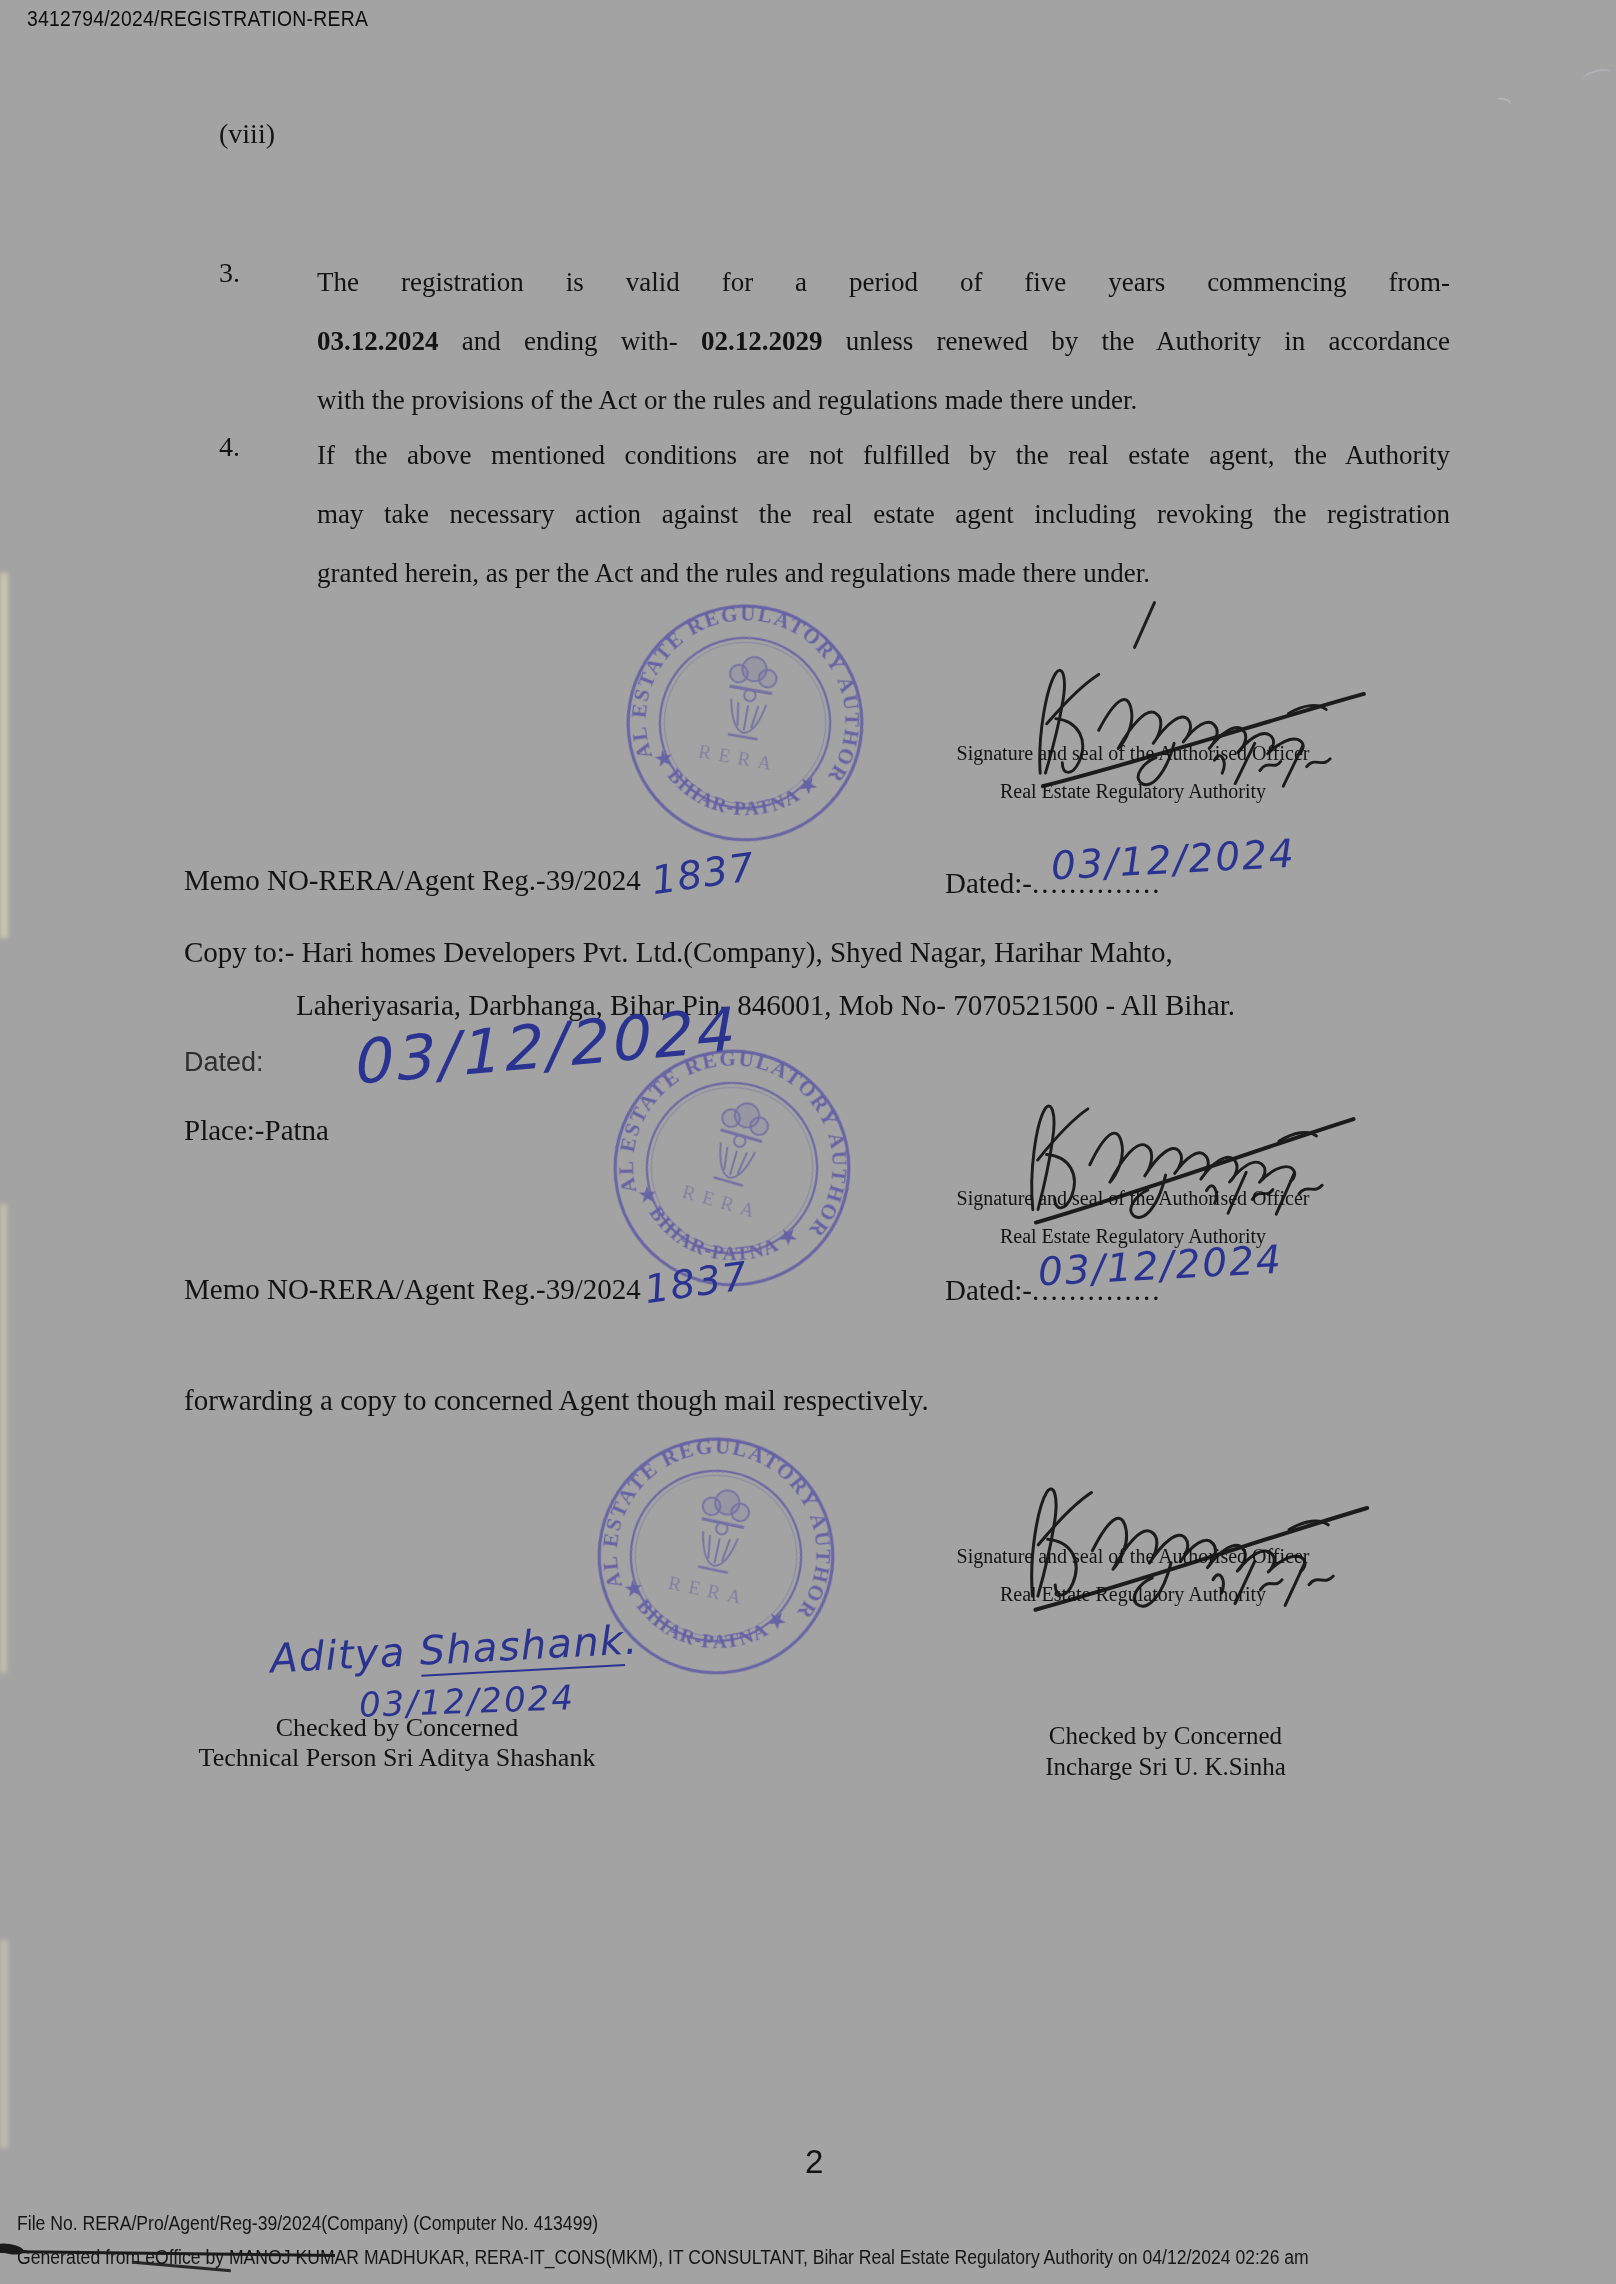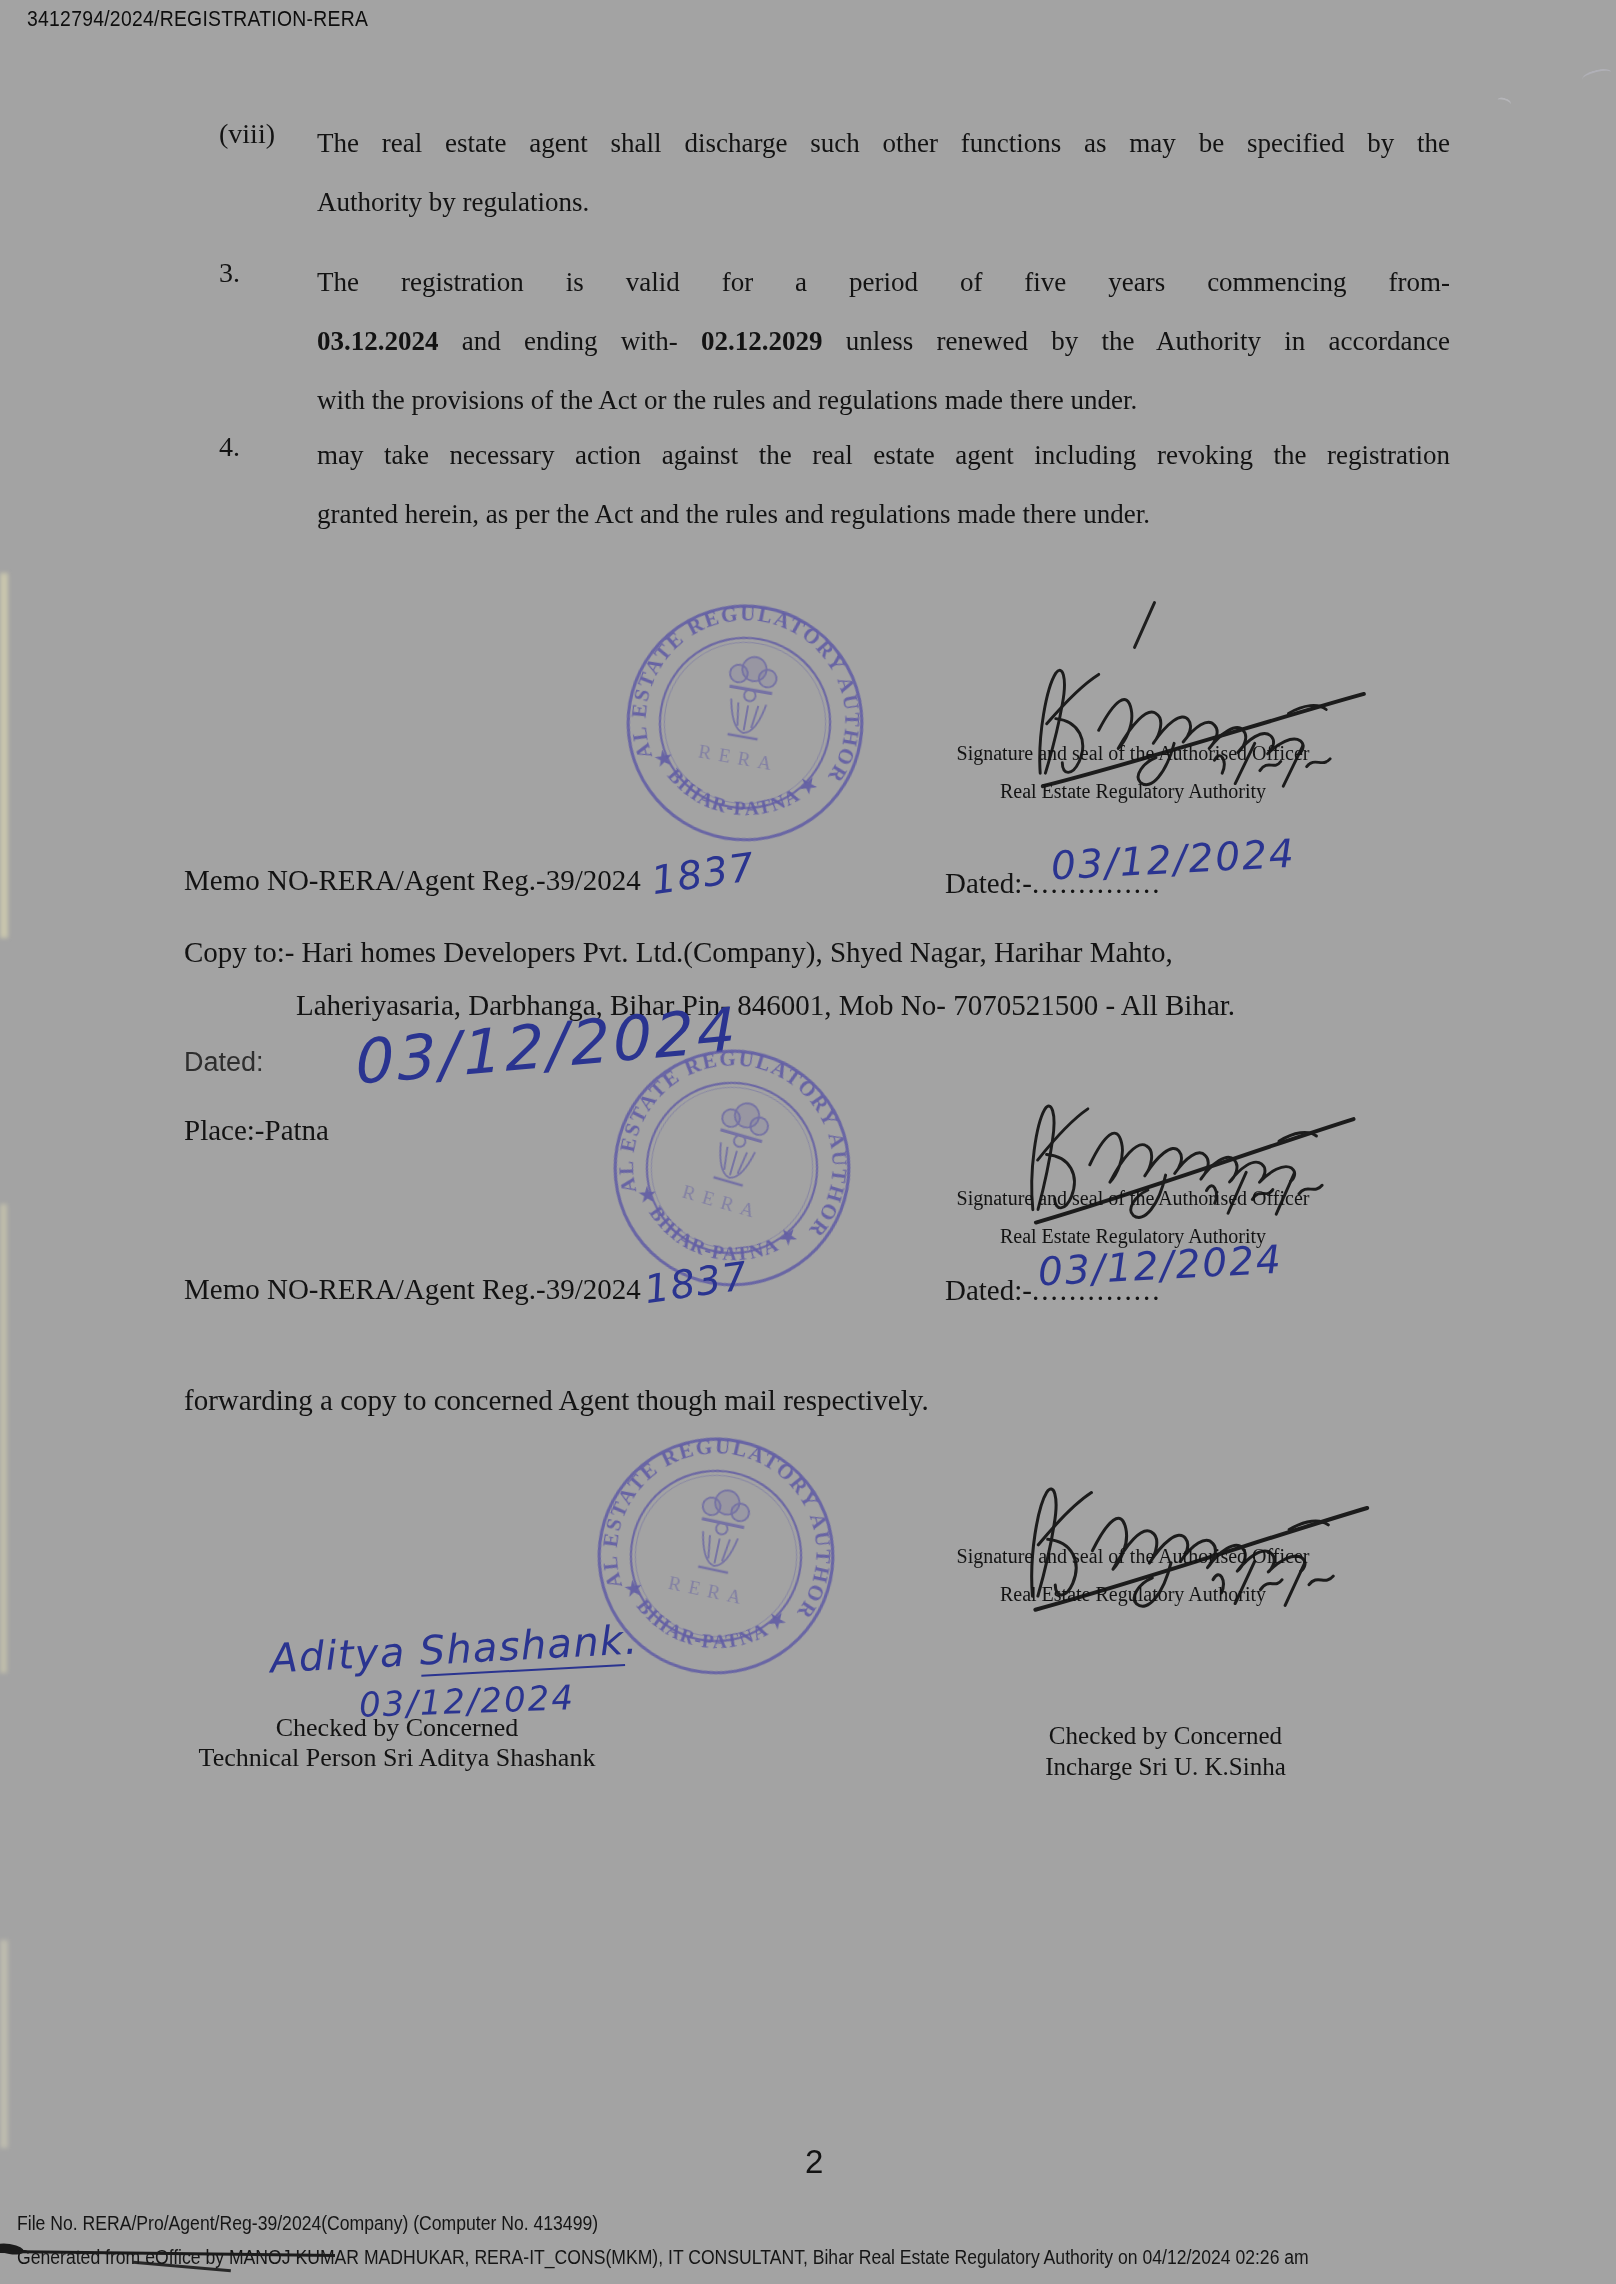--- a/index.html
+++ b/index.html
@@ -42,34 +42,31 @@
 
   <div class="abs artifact" style="left:0;top:573px;width:7.8px;height:365px;background:#efe9b8;opacity:.5;filter:blur(2px);"></div>
   <div class="abs artifact" style="left:0;top:1204px;width:6.5px;height:469px;background:#efe9b8;opacity:.38;filter:blur(2px);"></div>
   <div class="abs artifact" style="left:0;top:1940px;width:7.8px;height:208px;background:#e8e3c2;opacity:.38;filter:blur(2px);"></div>
   <div class="abs artifact" style="left:1582px;top:70px;width:30px;height:10.4px;border-top:2px solid #b4b4bc;border-radius:50%;opacity:.8;transform:rotate(-14deg);"></div>
   <div class="abs artifact" style="left:1497px;top:98px;width:14.3px;height:6.5px;border-top:2px solid #c2c2c8;border-radius:50%;opacity:.6;transform:rotate(18deg);"></div>
 
   <div class="abs mono-head" style="left:27px;top:6.5px;">3412794/2024/REGISTRATION-RERA</div>
 
   <div class="abs clause-label" style="left:219px;top:118px;">(viii)</div>
-  <div class="abs clause" style="left:317px;top:114px;">
-    <div class="cline jline">The real estate agent shall discharge such other functions as may be specified by the</div>
-    <div class="cline">Authority by regulations.</div>
-  </div>
 
   <div class="abs clause-label" style="left:219px;top:257px;">3.</div>
   <div class="abs clause" style="left:317px;top:253px;">
     <div class="cline jline">The registration is valid for a period of five years commencing from-</div>
     <div class="cline jline"><span class="b">03.12.2024</span><span> and ending with- </span><span class="b">02.12.2029</span><span> unless renewed by the Authority in accordance</span></div>
     <div class="cline">with the provisions of the Act or the rules and regulations made there under.</div>
   </div>
 
   <div class="abs clause-label" style="left:219px;top:431px;">4.</div>
   <div class="abs clause" style="left:317px;top:426px;">
+    <div class="cline jline">If the above mentioned conditions are not fulfilled by the real estate agent, the Authority</div>
     <div class="cline jline">may take necessary action against the real estate agent including revoking the registration</div>
     <div class="cline">granted herein, as per the Act and the rules and regulations made there under.</div>
   </div>
 
   <svg width="0" height="0" style="position:absolute">
     <defs>
       <g id="sig-scrawl" fill="none" stroke-linecap="round" stroke-linejoin="round">
         <path stroke-width="4.5" d="M38,188 C34,128 48,56 62,34 C72,20 80,40 72,82 C64,128 52,168 46,188"></path>
         <path stroke-width="4.5" d="M48,112 C84,70 112,46 128,36"></path>
         <path stroke-width="4.5" d="M62,104 C98,108 112,138 98,170 C88,192 72,192 72,172"></path>

